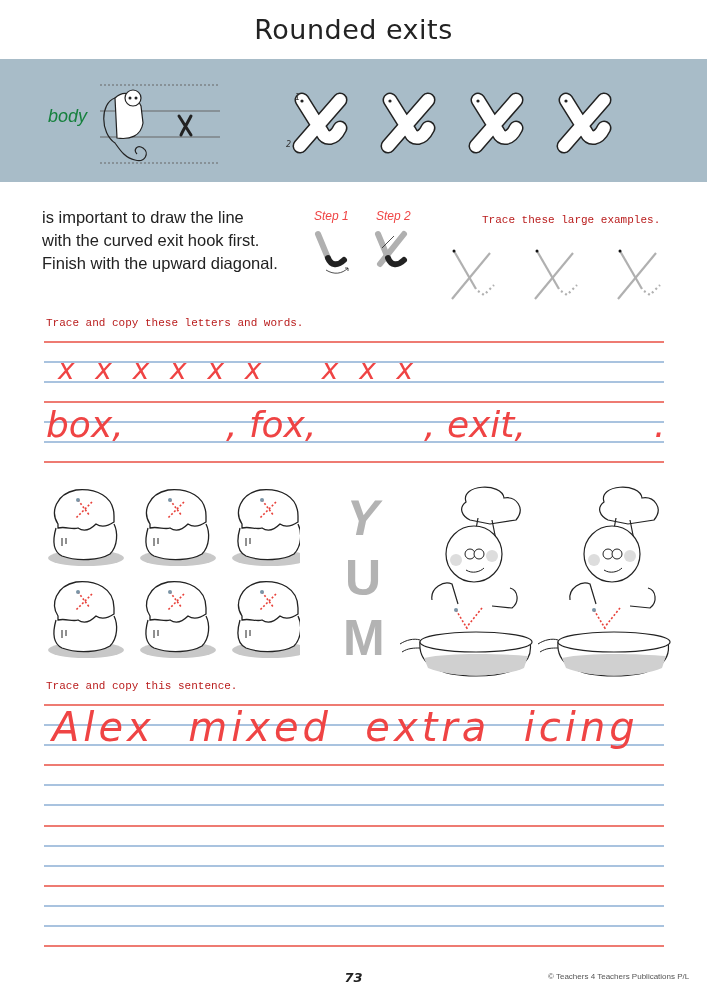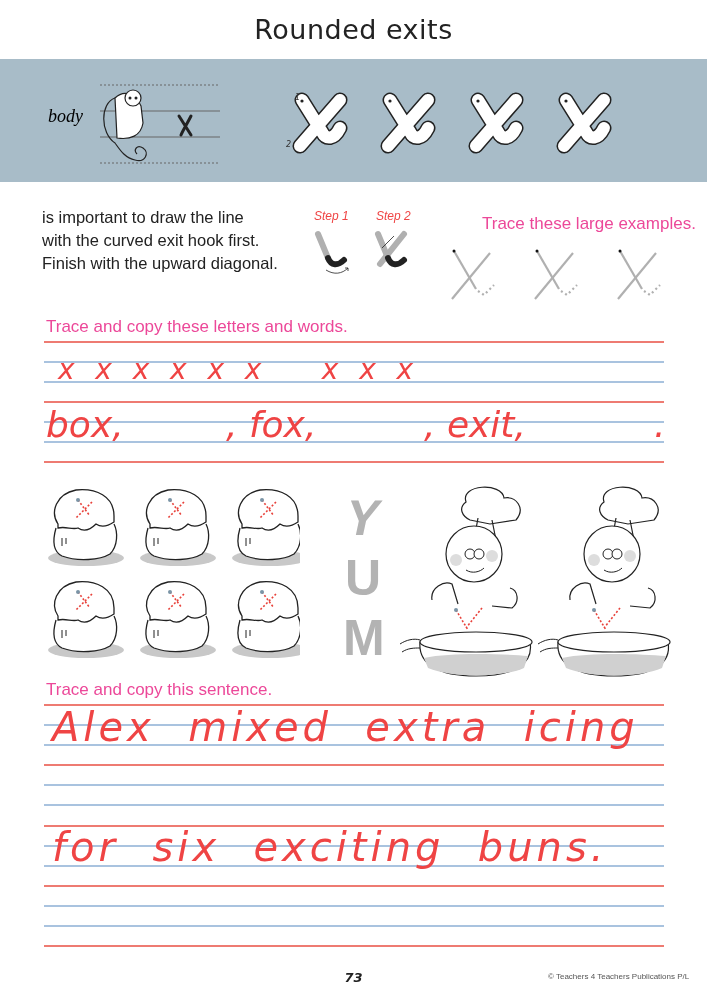--- a/index.html
+++ b/index.html
@@ -1,23 +1,23 @@
 <!DOCTYPE html>
 <html><head>
 <meta charset="utf-8">
 <style>
   html,body{margin:0;padding:0;background:#fff;}
   body{width:707px;height:1001px;position:relative;overflow:hidden;font-family:"DejaVu Sans",sans-serif;color:#222;}
   .abs{position:absolute;}
   .title{left:0;top:14px;width:707px;text-align:center;font-size:27px;color:#222;letter-spacing:0.5px;}
   .banner{left:0;top:59px;width:707px;height:123px;background:#a8bcc8;}
-  .banner-word{left:48px;top:106px;font-family:Liberation Serif, serif;font-style:italic;font-size:18px;color:#000000;}
+  .banner-word{left:48px;top:106px;font-family:Liberation Sans, sans-serif;font-style:italic;font-size:18px;color:#15803d;}
   .intro{left:42px;top:206px;width:270px;font-family:"Liberation Sans",sans-serif;font-size:16.5px;line-height:23px;color:#222;}
   .step-label{font-family:"Liberation Sans",sans-serif;font-style:italic;font-size:12px;color:#ef4444;}
-  .small-label{font-family:Liberation Sans, sans-serif;font-size:17px;color:#ec4899;}
+  .small-label{font-family:Liberation Mono, monospace;font-size:11px;color:#b91c1c;}
   .ruled{position:absolute;left:44px;width:620px;}
   .rline{position:absolute;left:0;width:620px;height:2px;}
   .red{background:#ee7b72;}
   .blue{background:#a9c3df;}
   .trace{position:absolute;font-family:"DejaVu Sans",sans-serif;font-weight:200;color:#ef4444;font-style:italic;white-space:pre;}
   .pagenum{left:0;top:970px;width:707px;text-align:center;font-size:13px;font-style:italic;font-weight:bold;color:#222;}
   .copyright{left:548px;top:972px;font-family:"Liberation Sans",sans-serif;font-size:8px;color:#555;}
 </style>
 </head>
 <body>
@@ -192,17 +192,16 @@
   <div class="rline blue" style="top:80px"></div>
   <div class="rline blue" style="top:100px"></div>
   <div class="rline red" style="top:121px"></div>
   <div class="rline blue" style="top:141px"></div>
   <div class="rline blue" style="top:161px"></div>
   <div class="rline red" style="top:181px"></div>
   <div class="rline blue" style="top:201px"></div>
   <div class="rline blue" style="top:221px"></div>
   <div class="rline red" style="top:241px"></div>
   <div class="trace" style="left:8px;top:0px;font-size:40px;letter-spacing:4px">Alex  mixed  extra  icing</div>
-  <div class="trace" style="left:8px;top:120px;font-size:40px;letter-spacing:4px">for  six  exciting  buns.</div>
 </div>
 
 <div class="abs pagenum">73</div>
 <div class="abs copyright">© Teachers 4 Teachers Publications P/L</div>
 
 </body></html>

